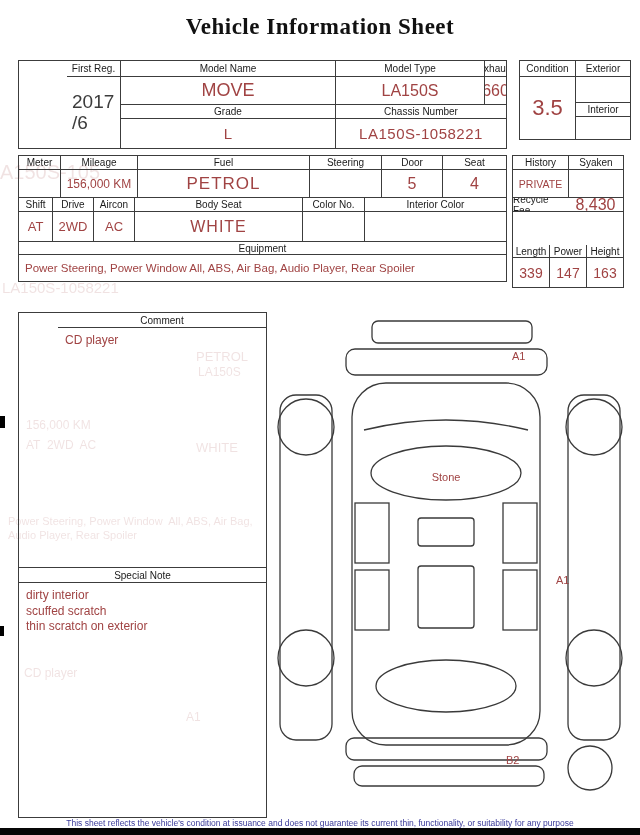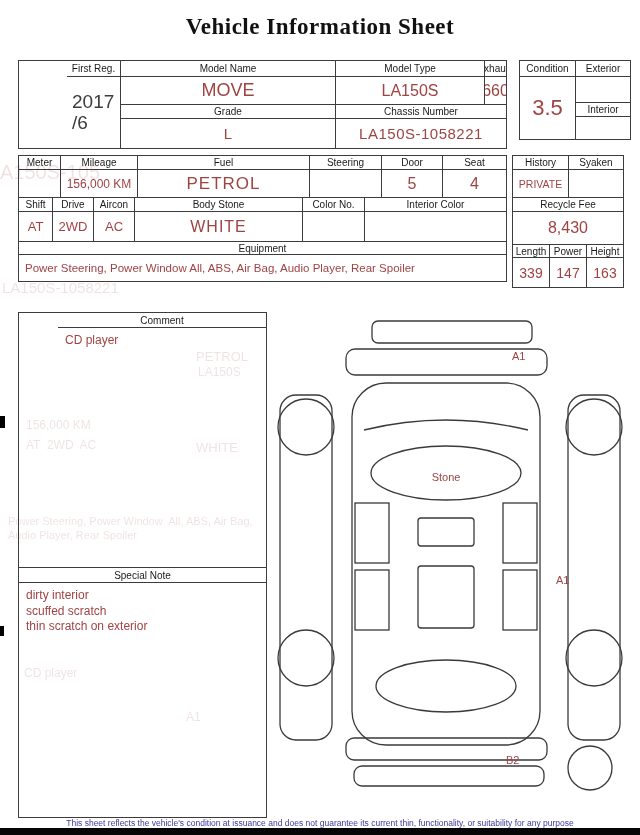--- a/index.html
+++ b/index.html
@@ -92,21 +92,21 @@
       <div class="cell red" style="font-size:12px;">156,000 KM</div>
       <div class="cell red" style="font-size:17px;letter-spacing:1px;">PETROL</div>
       <div class="cell"></div>
       <div class="cell red" style="font-size:16px;">5</div>
       <div class="cell red nr" style="font-size:16px;">4</div>
     </div>
     <div class="grid" style="grid-template-columns:34px 41px 41px 168px 62px 1fr;grid-template-rows:14px 30px;">
       <div class="cell hdr">Shift</div>
       <div class="cell hdr">Drive</div>
       <div class="cell hdr">Aircon</div>
-      <div class="cell hdr">Body Stone</div>
+      <div class="cell hdr">Body Seat</div>
       <div class="cell hdr">Color No.</div>
       <div class="cell hdr nr">Interior Color</div>
       <div class="cell red" style="font-size:13px;">AT</div>
       <div class="cell red" style="font-size:13px;">2WD</div>
       <div class="cell red" style="font-size:13px;">AC</div>
       <div class="cell red" style="font-size:16px;letter-spacing:1px;">WHITE</div>
       <div class="cell"></div>
       <div class="cell nr"></div>
     </div>
     <div class="grid" style="grid-template-columns:1fr;grid-template-rows:13px 1fr;flex:1;">
@@ -115,21 +115,21 @@
     </div>
   </div>
 
   <div class="tbl stack" style="left:512px;top:155px;width:112px;height:133px;">
     <div class="grid" style="grid-template-columns:56px 1fr;grid-template-rows:14px 28px;">
       <div class="cell hdr">History</div>
       <div class="cell hdr nr">Syaken</div>
       <div class="cell red" style="font-size:10.5px;">PRIVATE</div>
       <div class="cell nr"></div>
     </div>
-    <div class="grid" style="grid-template-columns:1fr;grid-template-rows:14px 33px;">
+    <div class="grid" style="grid-template-columns:1fr 1fr;grid-template-rows:14px 33px;">
       <div class="cell hdr nr">Recycle Fee</div>
       <div class="cell red nr" style="font-size:16px;">8,430</div>
     </div>
     <div class="grid" style="grid-template-columns:37px 37px 1fr;grid-template-rows:13px 1fr;flex:1;">
       <div class="cell hdr">Length</div>
       <div class="cell hdr">Power</div>
       <div class="cell hdr nr">Height</div>
       <div class="cell red nb" style="font-size:14px;">339</div>
       <div class="cell red nb" style="font-size:14px;">147</div>
       <div class="cell red nr nb" style="font-size:14px;">163</div>

